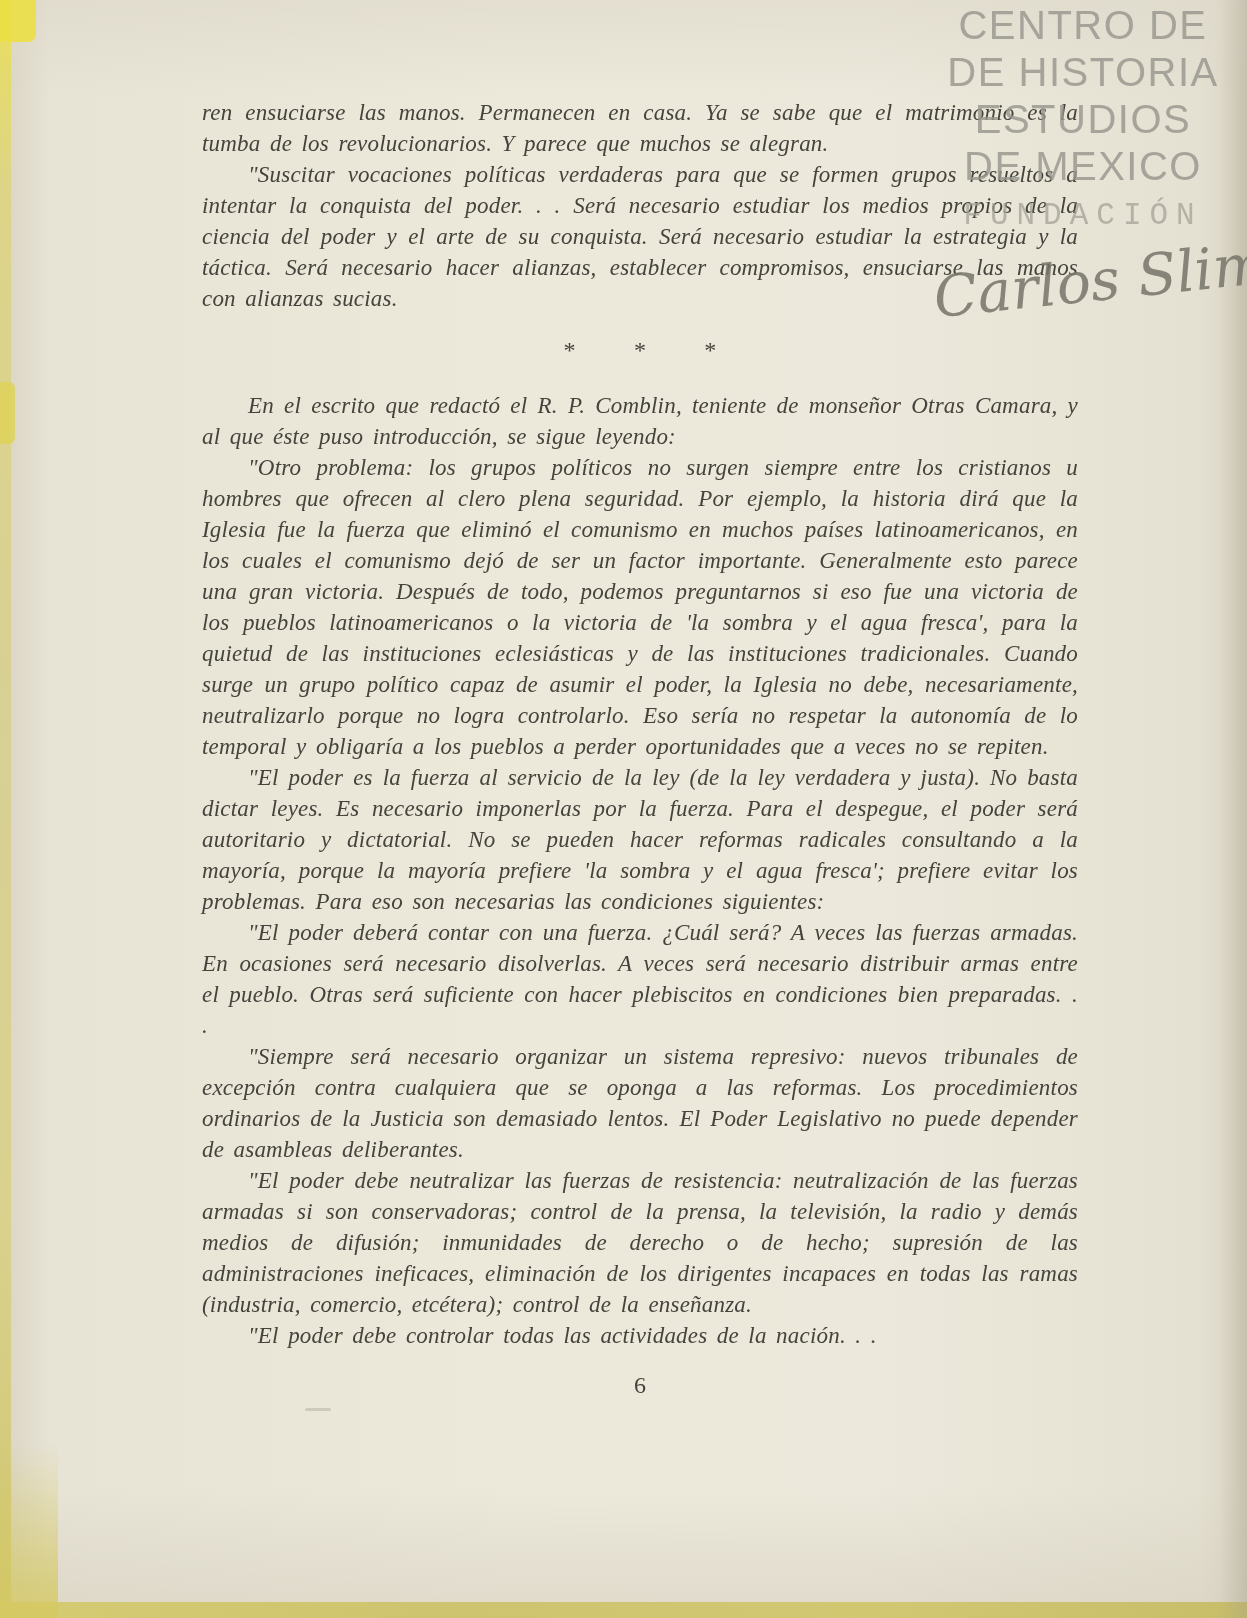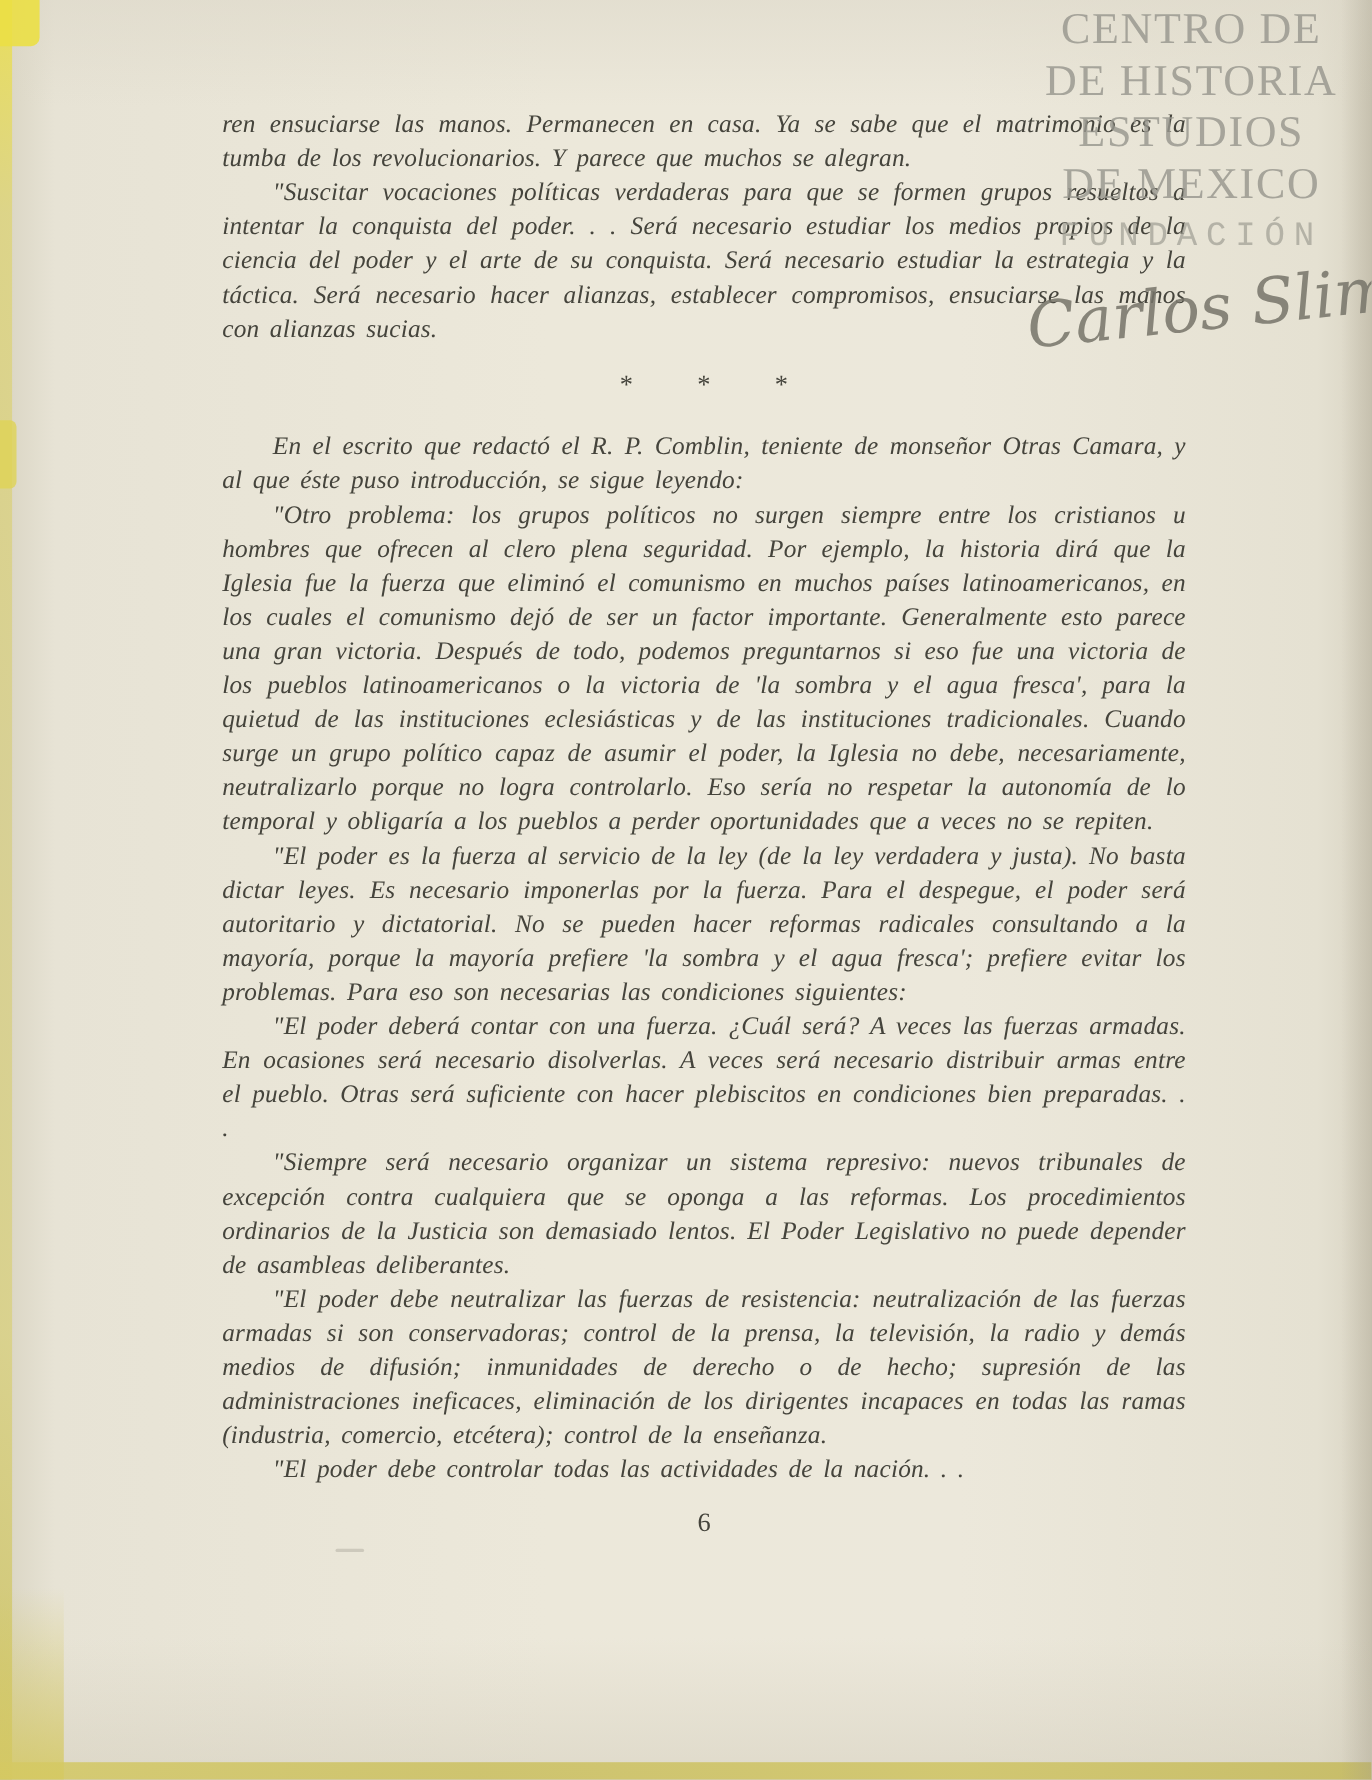--- a/index.html
+++ b/index.html
@@ -88,21 +88,21 @@
   .watermark {
     position: absolute;
     top: 2px;
     right: 14px;
     width: 300px;
     text-align: center;
     pointer-events: none;
     z-index: 5;
   }
   .wm-line {
-    font-family: Liberation Serif, serif;
+    font-family: Liberation Sans, sans-serif;
     font-size: 40px;
     line-height: 47px;
     letter-spacing: 1.5px;
     color: rgba(151,150,141,0.82);
     white-space: nowrap;
   }
   .wm-foundation {
     font-family: Liberation Mono, monospace;
     font-size: 31px;
     letter-spacing: 8px;

